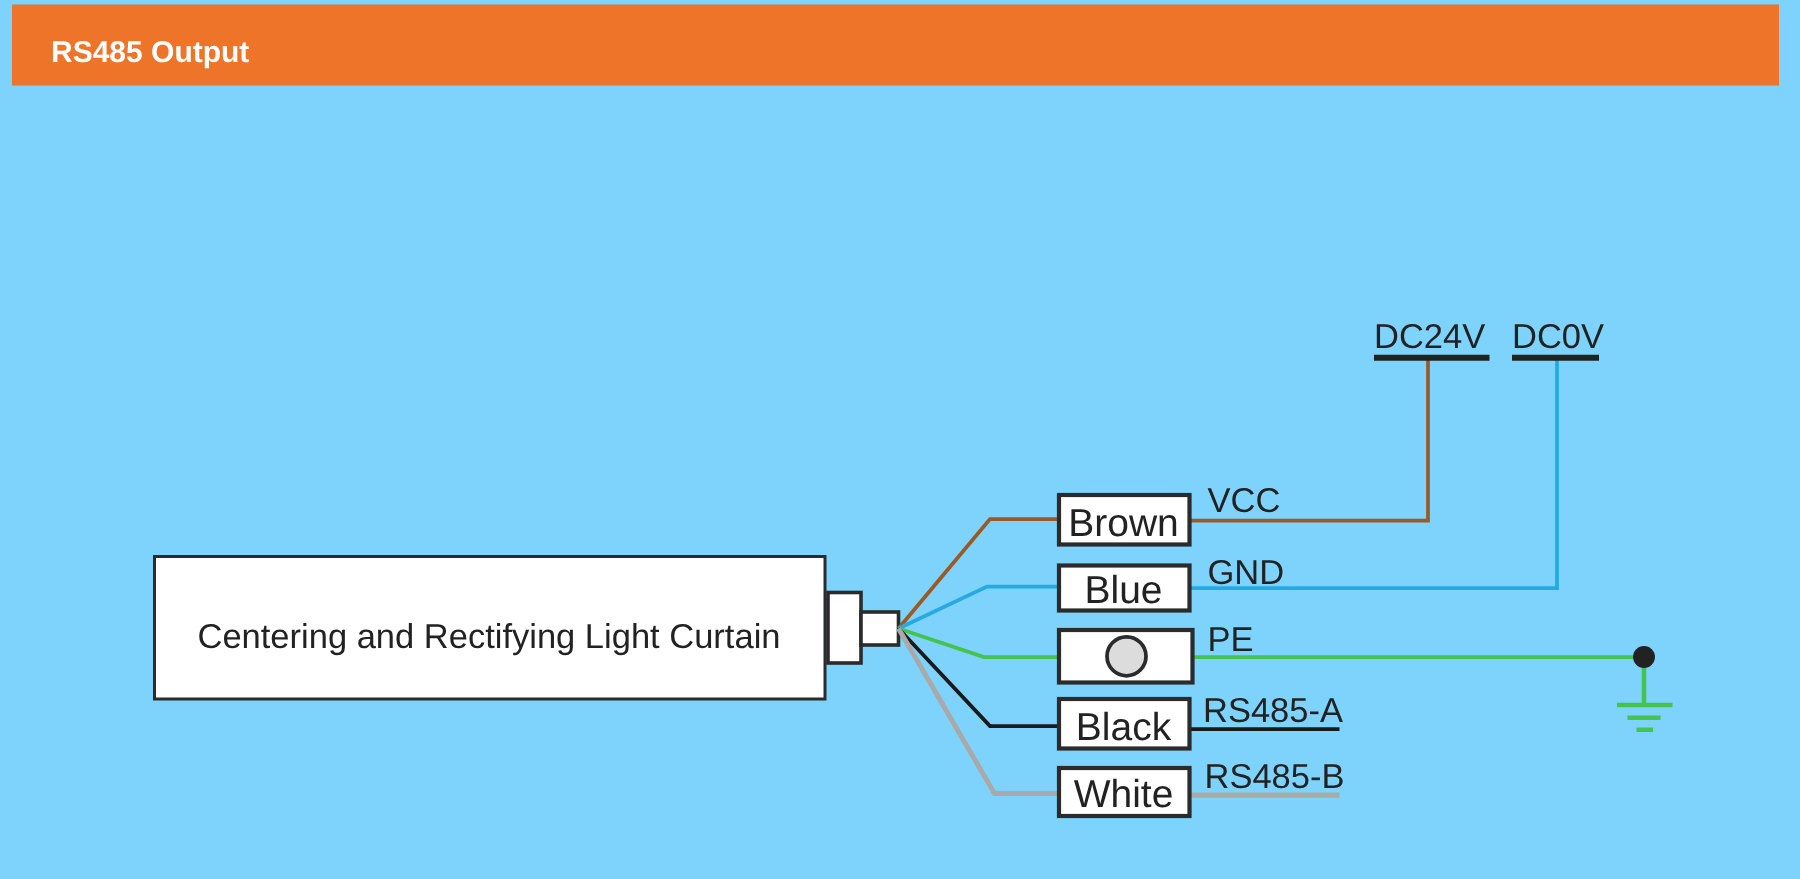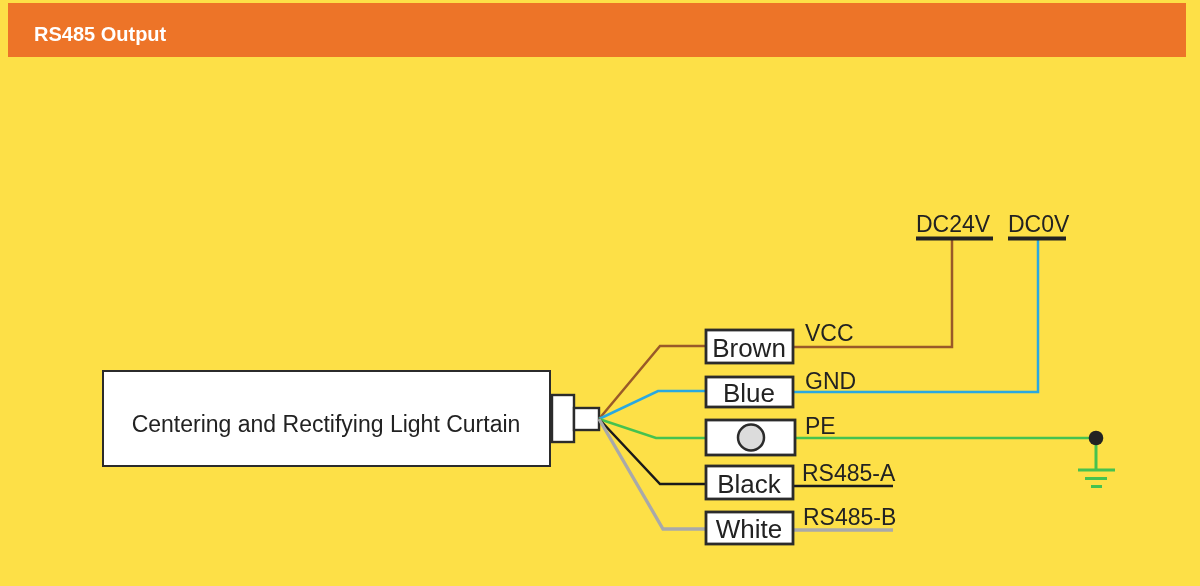--- a/index.html
+++ b/index.html
@@ -1,16 +1,16 @@
 <!DOCTYPE html>
 <html><head>
 <meta charset="utf-8">
 <style>
   html, body { margin: 0; padding: 0; background: #ffffff; }
-  .page { position: relative; width: 1200px; height: 586px; background: #fde047; overflow: hidden; }
+  .page { position: relative; width: 1200px; height: 586px; background: #7dd3fc; overflow: hidden; }
   svg text {
     font-family: "Liberation Sans", sans-serif;
     fill: #222222;
   }
   .hdr-text { font-size: 20px; font-weight: bold; fill: #ffffff; }
   .device-text { font-size: 23px; }
   .box-text { font-size: 26px; }
   .sig-text { font-size: 23px; }
   .pwr-text { font-size: 23px; }
 </style>

